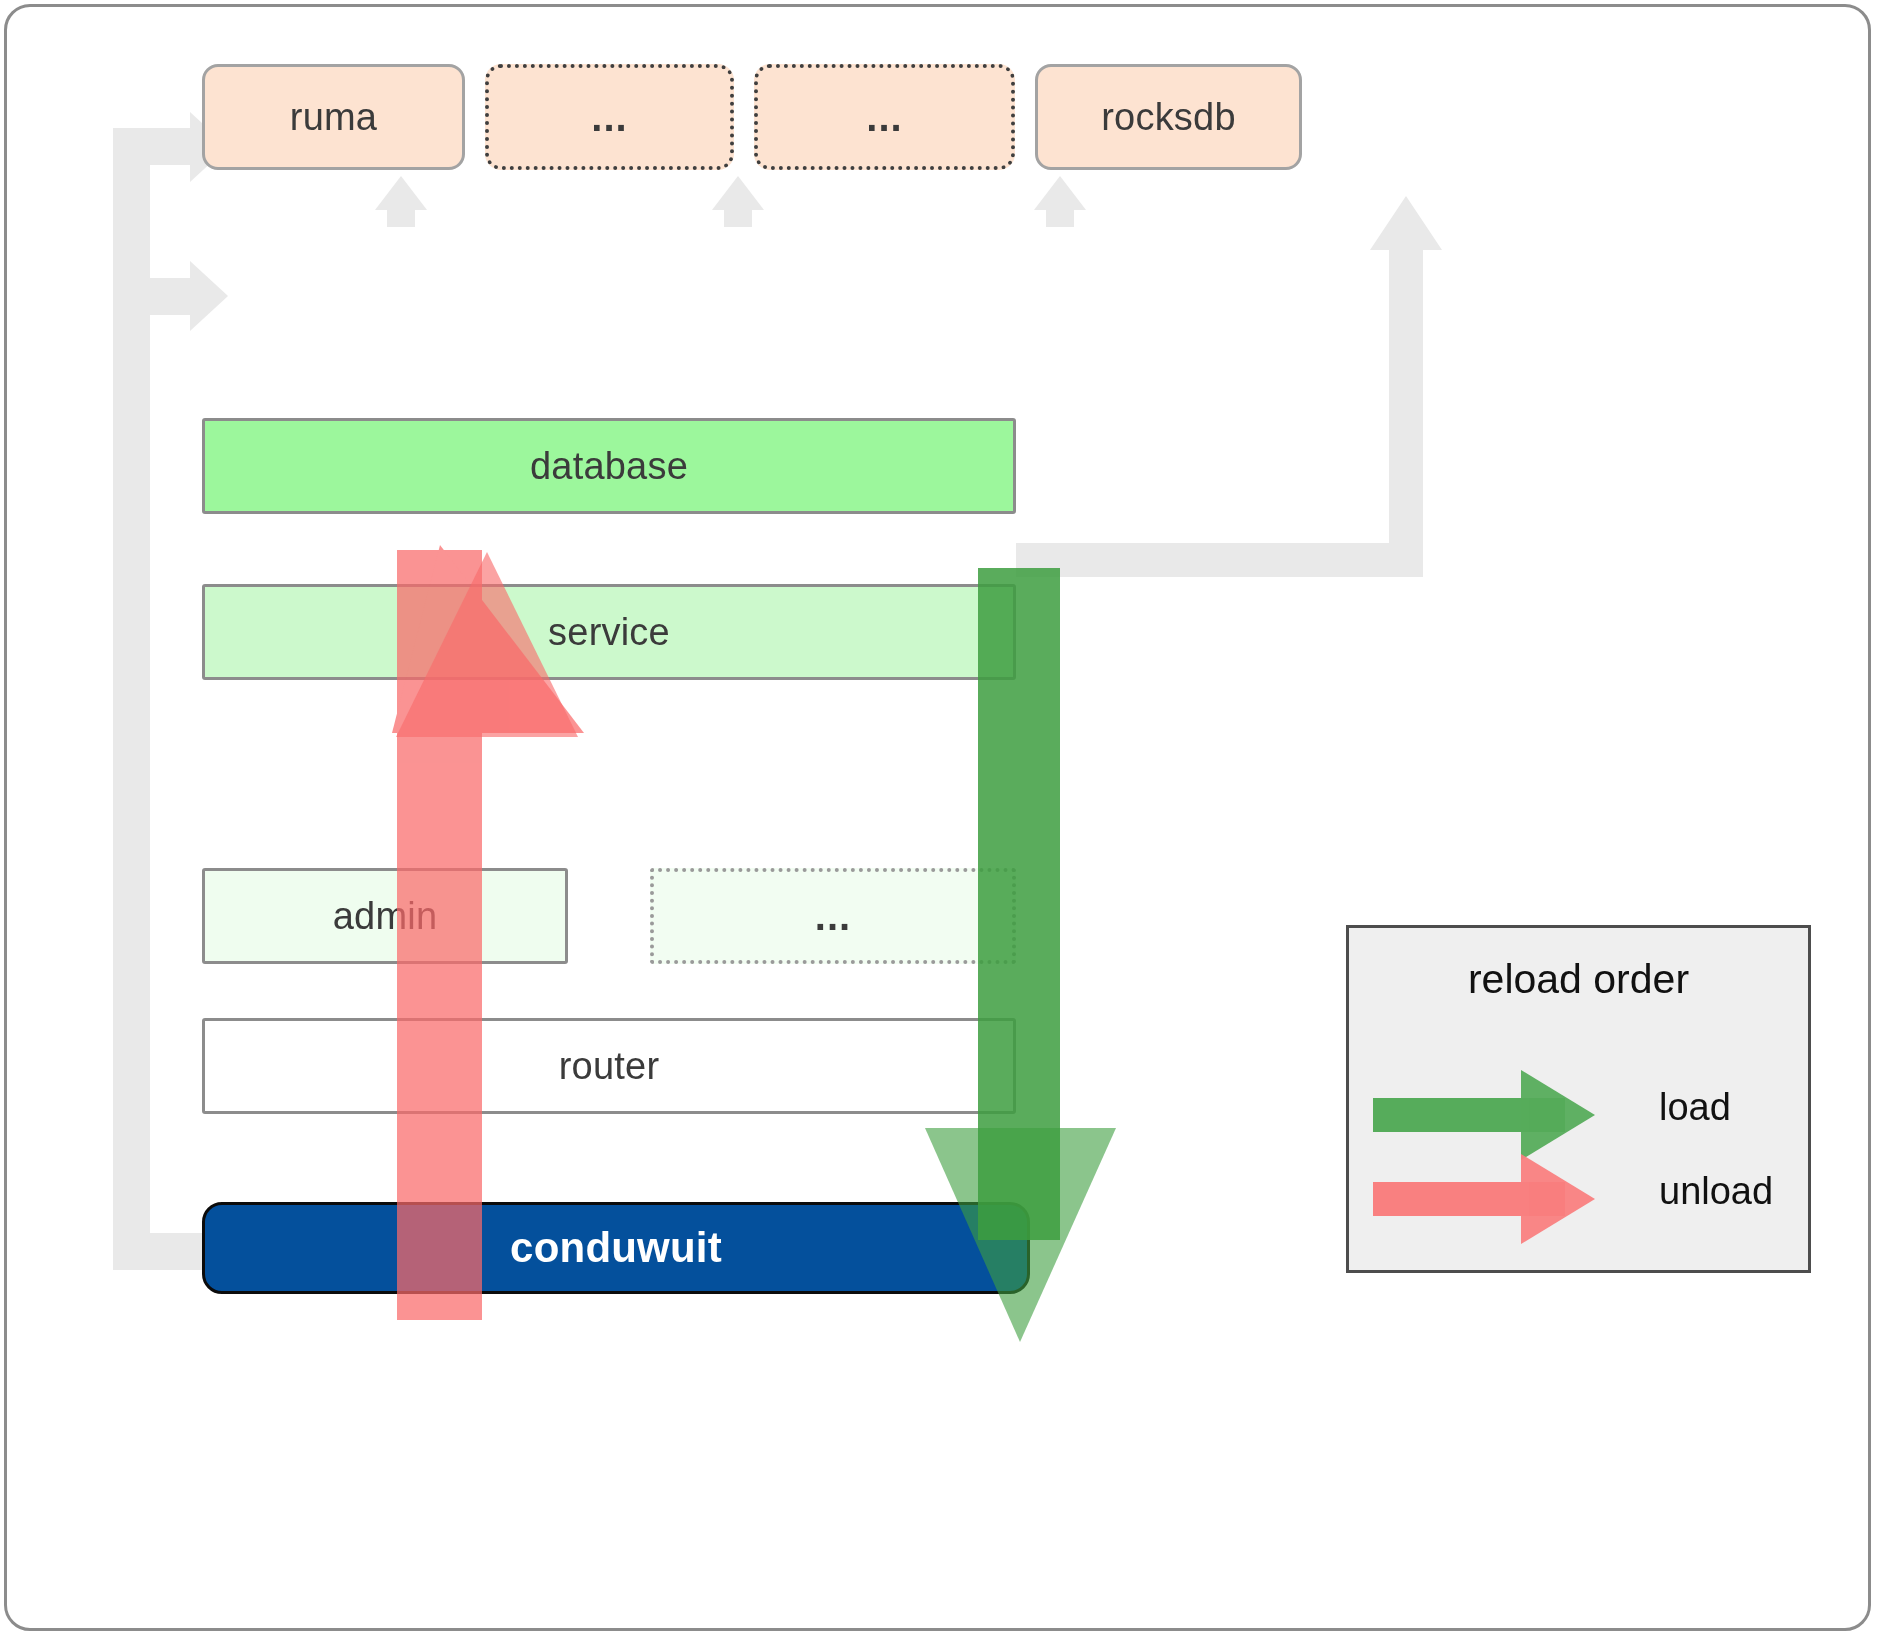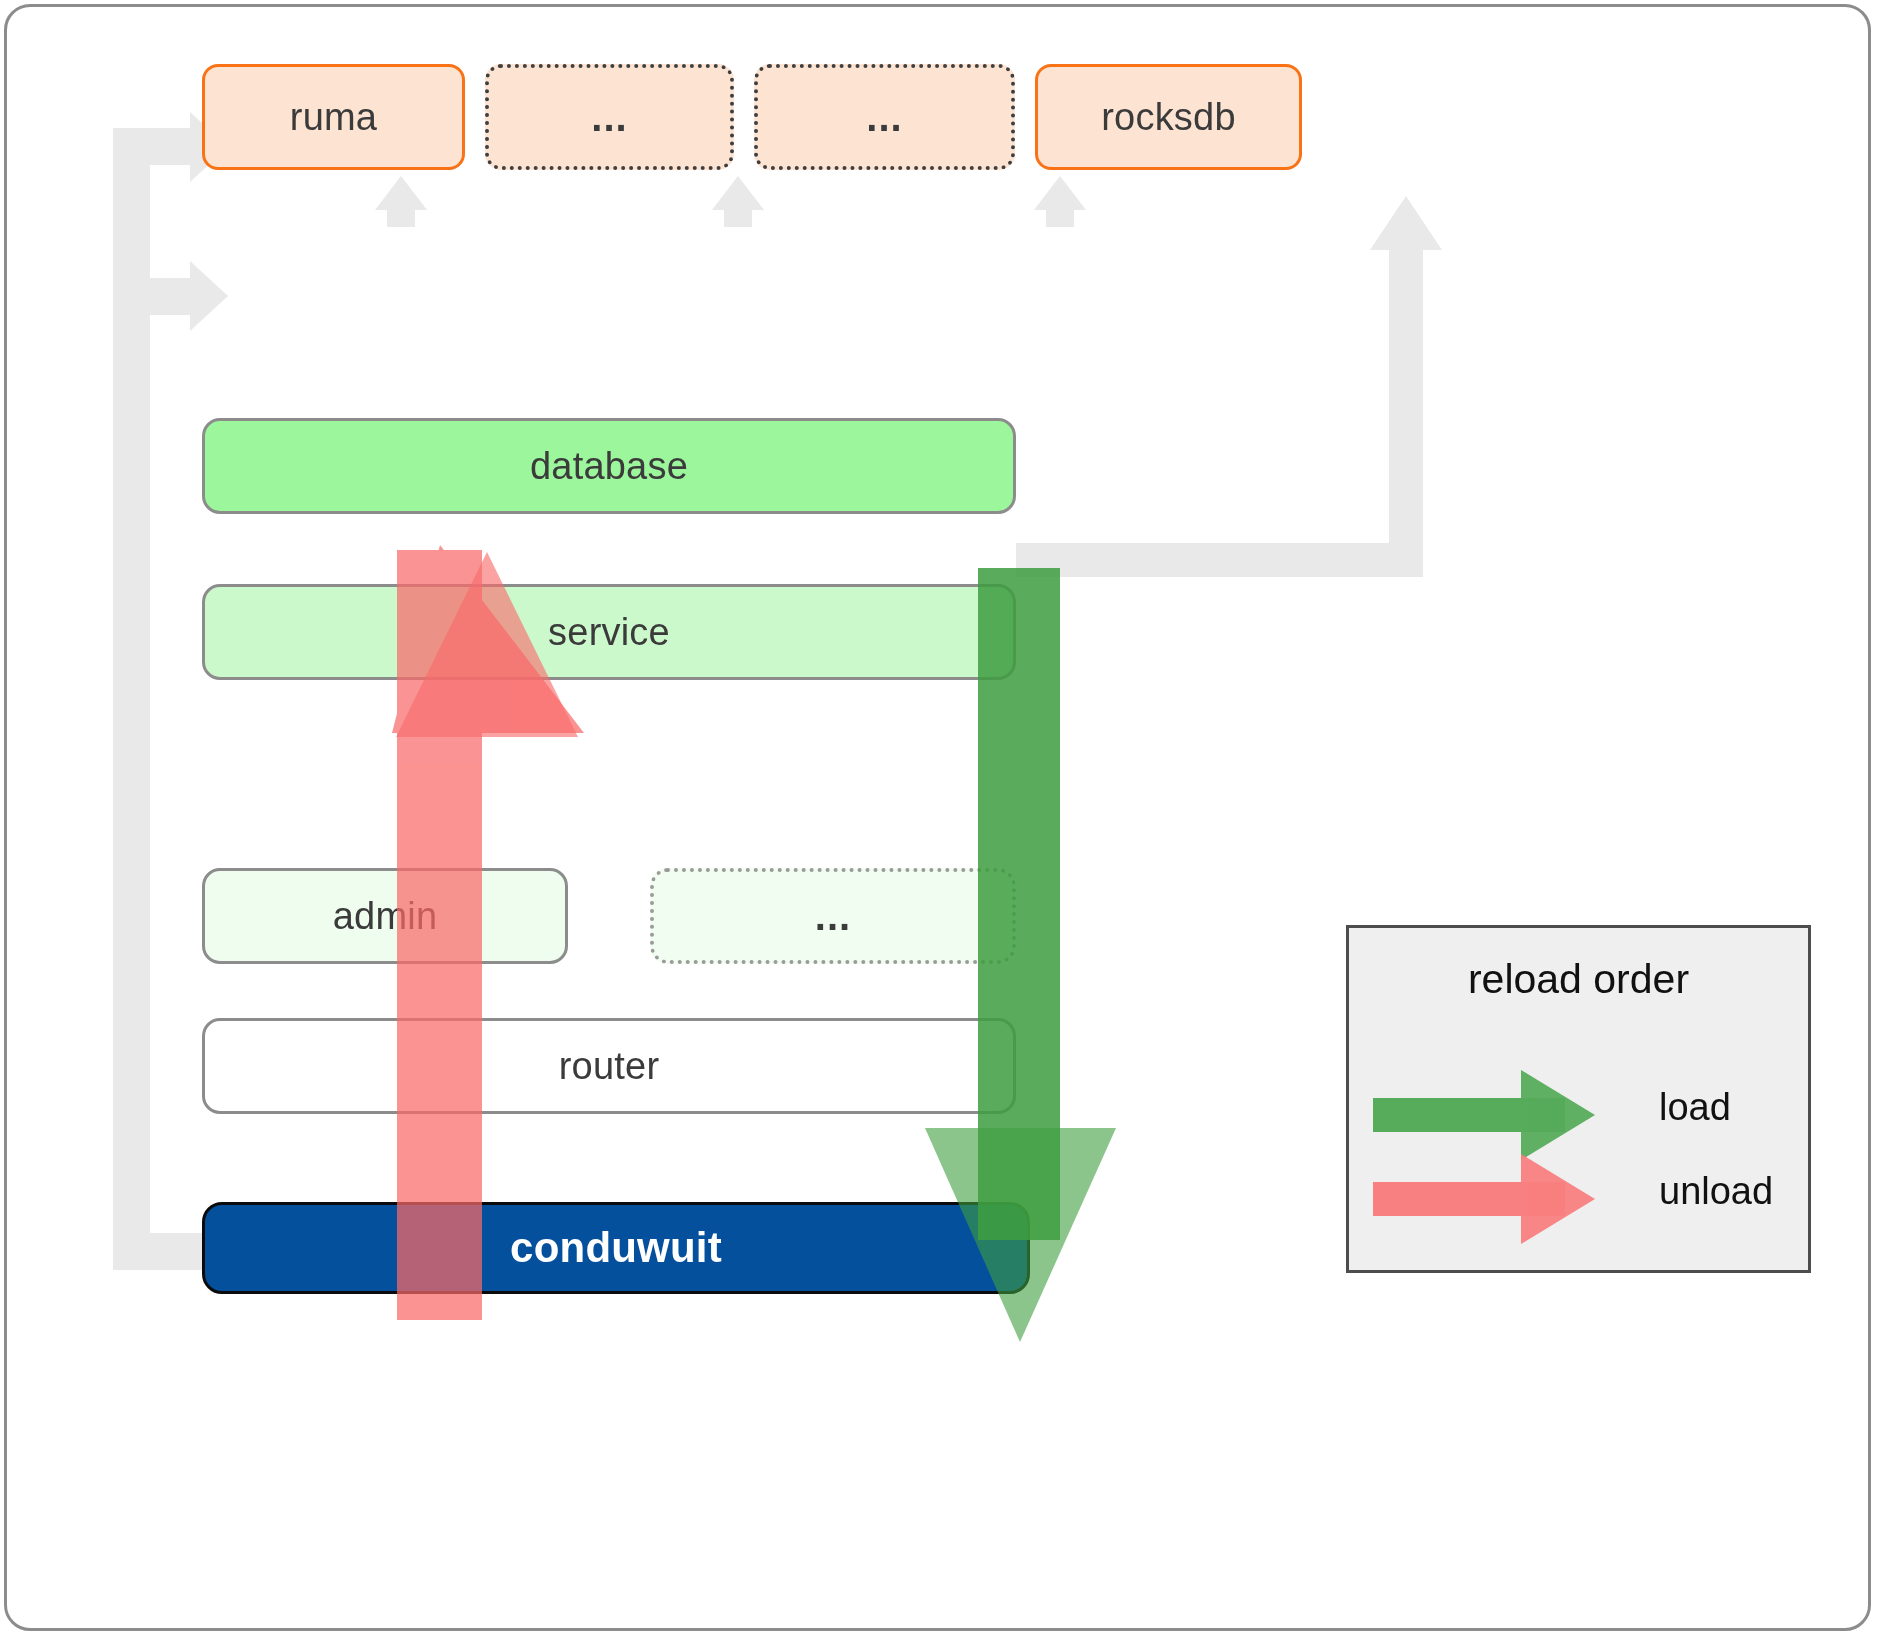--- a/index.html
+++ b/index.html
@@ -57,40 +57,40 @@
   }
   .node.dots .label {
     font-size: 40px;
     font-weight: 700;
     letter-spacing: 1px;
   }
 
   
   .ext {
     background: #fde3d1;
-    border: 3px solid #f97316;
+    border: 3px solid #a3a3a3;
     border-radius: 16px;
   }
   .ext.dotted {
     border-style: dotted;
     border-width: 4px;
     border-color: #3f3f3f;
   }
 
   
   .core {
     background: #d7e8fb;
     border: 3px solid #8c8c8c;
     border-radius: 18px;
   }
 
   
   .lvl {
     border: 3px solid #8c8c8c;
-    border-radius: 18px;
+    border-radius: 3px;
   }
   .lvl-database { background: #9cf79c; }
   .lvl-service  { background: #ccf9cc; }
   .lvl-api      { background: #e0fbe0; }
   .lvl-admin    { background: #effdef; }
   .lvl-dots     { background: #f2fdf2; border-style: dotted; border-width: 4px; border-color: #9a9a9a; }
   .lvl-router   { background: #ffffff; }
 
   
   .app {

